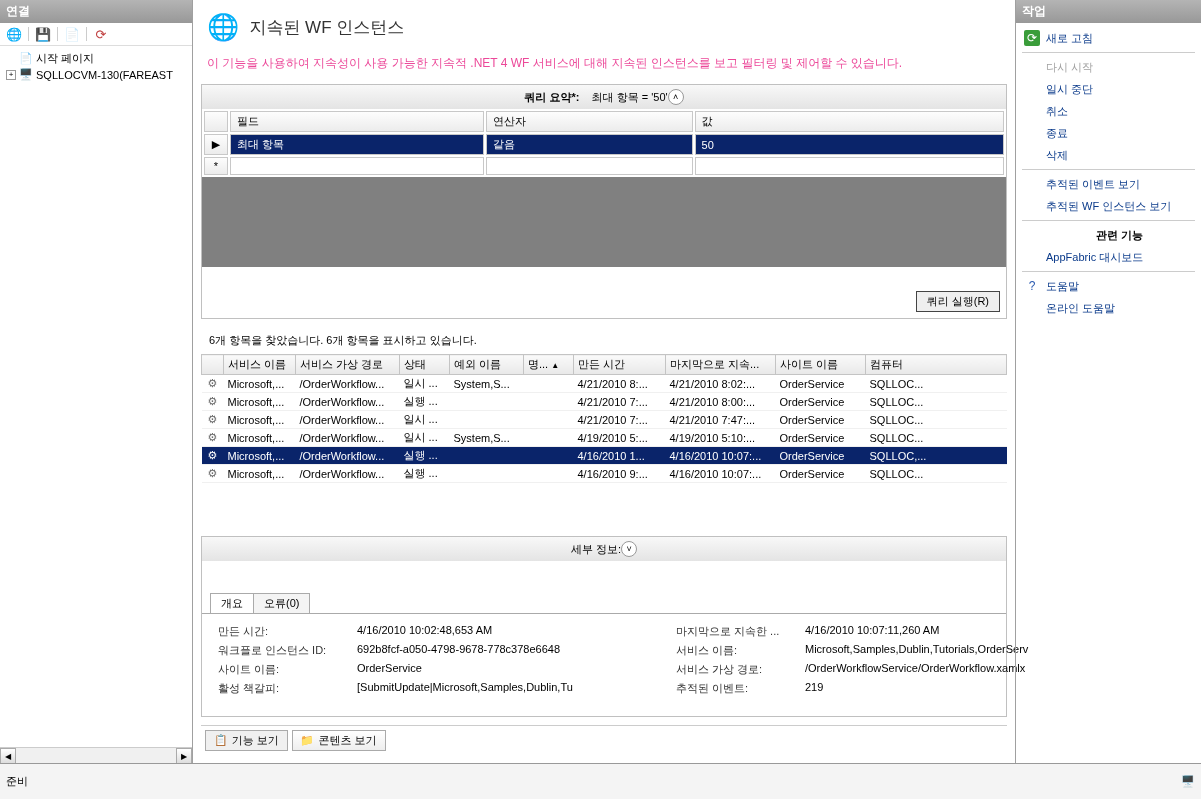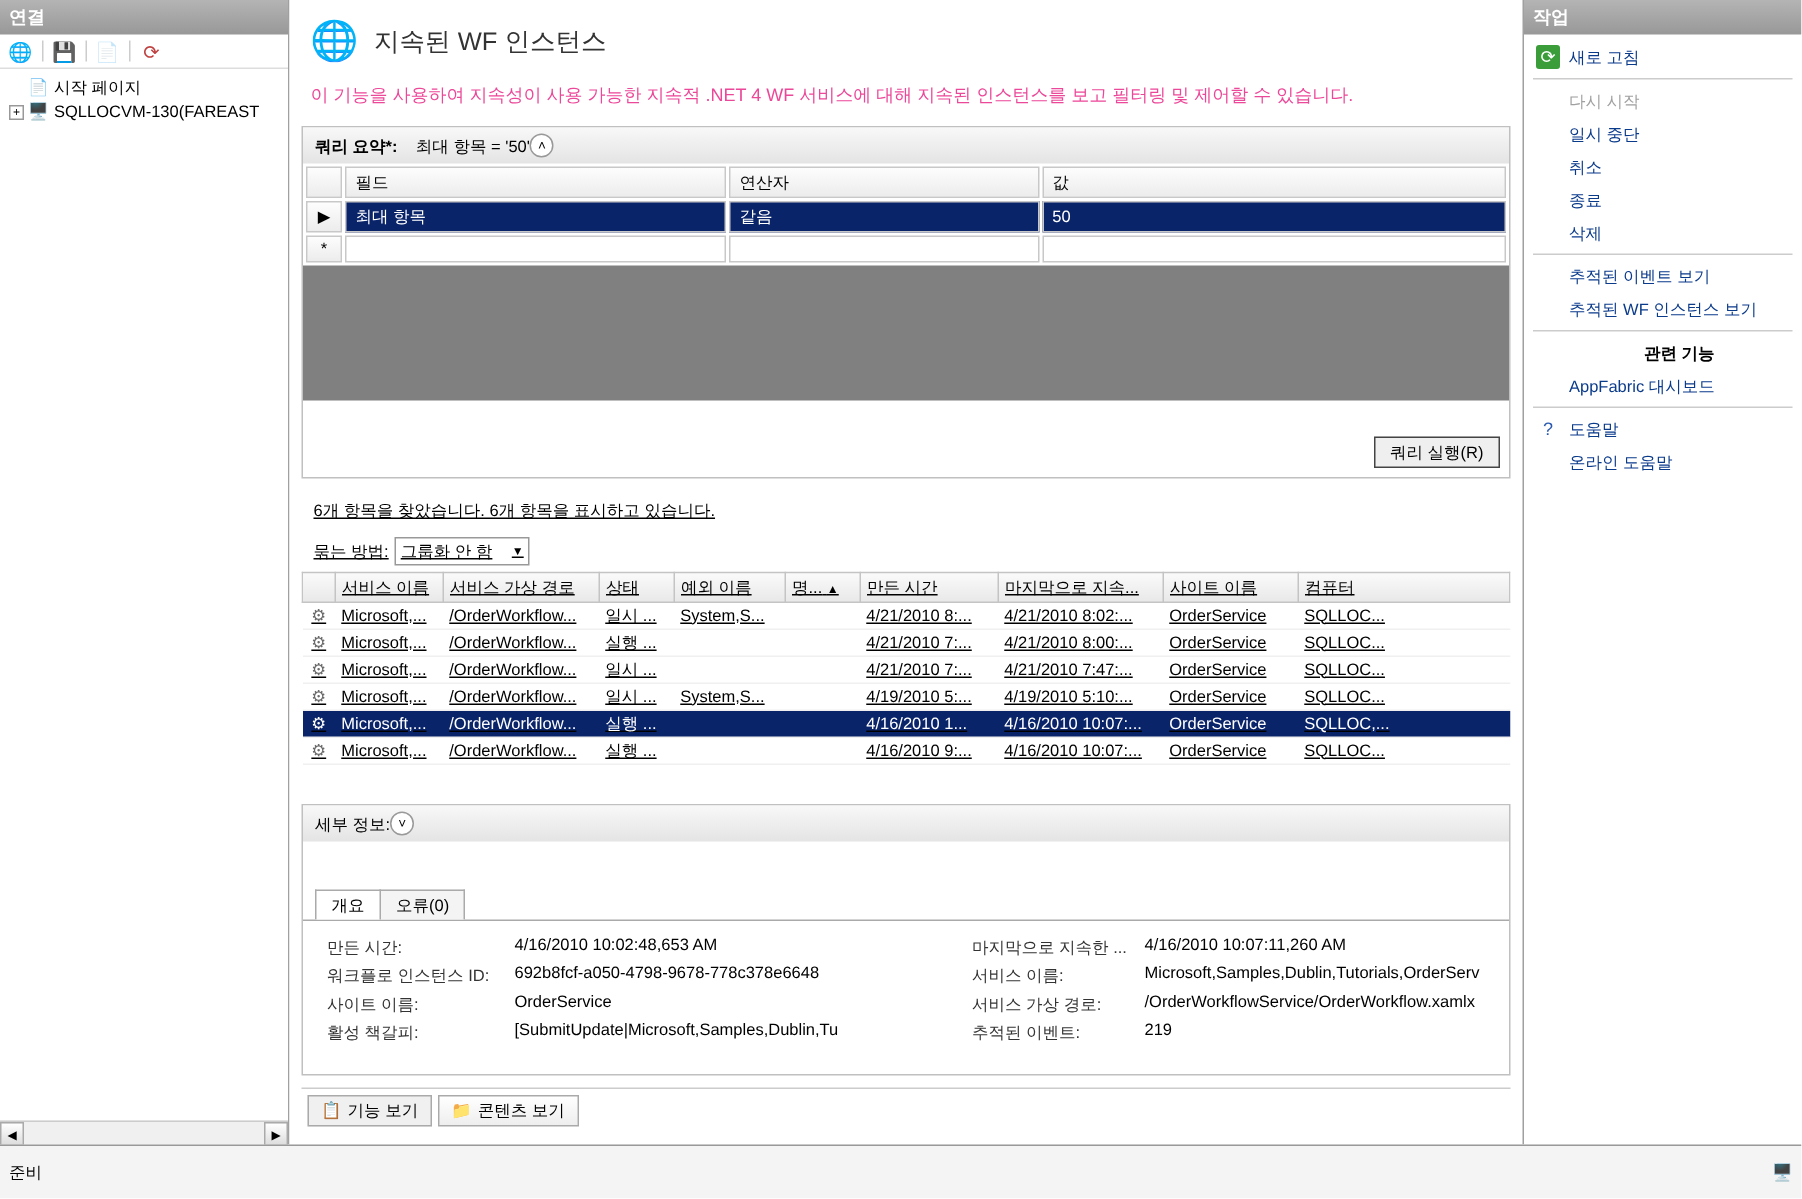--- a/index.html
+++ b/index.html
@@ -22,50 +22,50 @@
     .sb-track { flex: 1; }
     
     
     .center-panel { flex: 1; display: flex; flex-direction: column; background: #fff; padding: 8px; min-width: 0; }
     .center-title { display: flex; align-items: center; gap: 10px; padding: 4px 6px 10px; }
     .center-title .big-icon { font-size: 26px; }
     .center-title h1 { font-size: 17px; font-weight: normal; color: #333; }
     .center-desc { padding: 2px 6px 12px; color: #ec4899; font-size: 12px; }
     
     .section { border: 1px solid #c0c0c0; margin-bottom: 8px; }
-    .section-header { background: linear-gradient(#f8f8f8,#e4e4e4); padding: 4px 8px; display: flex; justify-content: flex-start; align-items: center; font-size: 12px; }
+    .section-header { background: linear-gradient(#f8f8f8,#e4e4e4); padding: 4px 8px; display: flex; justify-content: center; align-items: center; font-size: 12px; }
     .section-header .collapse { width: 16px; height: 16px; border: 1px solid #999; border-radius: 50%; display:flex;align-items:center;justify-content:center; font-size: 9px; background: #fff; }
     
     .query-grid { width: 100%; }
     .query-grid th { background: linear-gradient(#fdfdfd,#ececec); border: 1px solid #c8c8c8; padding: 2px 6px; text-align: left; font-weight: normal; }
     .query-grid td { border: 1px solid #c8c8c8; padding: 2px 6px; }
     .query-grid .indicator-col { width: 24px; background: linear-gradient(#fdfdfd,#ececec); text-align: center; }
     .query-row-selected td { background: #0a246a; color: #fff; }
     .query-row-selected .indicator-col { background: linear-gradient(#fdfdfd,#ececec); color: #000; }
     .query-spacer { height: 90px; background: #808080; }
     .query-footer { text-align: right; padding: 6px; margin-top: 18px; }
     .run-query-btn { padding: 2px 10px; border: 1px solid #444; }
     
-    .results-section { flex: 1; display: flex; flex-direction: column; min-height: 0; text-decoration: underline; }
+    .results-section { flex: 1; display: flex; flex-direction: column; min-height: 0; }
     .results-status { padding: 6px 8px; }
     .group-row { padding: 4px 8px; display: flex; align-items: center; gap: 4px; }
     .group-select { border: 1px solid #999; padding: 1px 3px; width: 90px; display: flex; justify-content: space-between; align-items: center; background: #fff; }
     
     .results-table { width: 100%; border-collapse: collapse; table-layout: fixed; }
     .results-table th { background: linear-gradient(#fafafa,#e8e8e8); border: 1px solid #c4c4c4; padding: 2px 4px; text-align: left; font-weight: normal; white-space: nowrap; overflow: hidden; text-overflow: ellipsis; }
     .results-table td { border-bottom: 1px solid #f0f0f0; padding: 1px 4px; white-space: nowrap; overflow: hidden; text-overflow: ellipsis; }
     .results-table .icon-col { width: 22px; text-align: center; }
     .row-selected td { background: #0a246a; color: #fff; }
     .results-body { flex: 1; overflow: hidden; }
     
     .details-section { }
     .tabs { display: flex; border-bottom: 1px solid #aaa; padding: 4px 8px 0; gap: 0; }
     .tab { border: 1px solid #aaa; border-bottom: none; padding: 2px 10px; background: #f4f4f4; margin-right: -1px; position: relative; margin-top: 28px; }
     .tab.active { background: #fff; z-index: 1; }
-    .details-grid { display: grid; grid-template-columns: 120px 300px 110px auto; gap: 4px 5px; padding: 10px 16px 20px; }
+    .details-grid { display: grid; grid-template-columns: 120px 300px 110px auto; gap: 4px 19px; padding: 10px 16px 20px; }
     .details-grid .lbl { color: #333; }
     
     .bottom-tabs { display: flex; gap: 4px; padding: 4px 4px; border-top: 1px solid #ccc; }
     .btab { border: 1px solid #aaa; padding: 2px 8px; display: flex; align-items: center; gap: 4px; background: linear-gradient(#fff,#eee); }
     .btab.active { background: #f0f0f0; }
     
     
     .right-panel { width: 186px; border-left: 1px solid #a0a0a0; display: flex; flex-direction: column; }
     .actions-list { padding: 4px; }
     .action-item { display: flex; align-items: center; gap: 6px; padding: 3px 4px; color: #0a3a8a; cursor: pointer; }
@@ -153,27 +153,20 @@
       </tbody>
         </table>
       <div class="query-spacer"></div>
       <div class="query-footer">
         <button class="run-query-btn">쿼리 실행(R)</button>
       </div>
     </div>
 
     <div class="section results-section" style="border:none;">
       <div class="results-status">6개 항목을 찾았습니다. 6개 항목을 표시하고 있습니다.</div>
-      <div class="group-row">
-        <span>묶는 방법:</span>
-        <span class="group-select">
-          <span>그룹화 안 함</span>
-          <span style="font-size:8px">▼</span>
-        </span>
-      </div>
       <div class="results-body">
         <table class="results-table">
           <colgroup>
             <col style="width:22px">
               <col style="width:72px">
               <col style="width:104px">
               <col style="width:50px">
               <col style="width:74px">
               <col style="width:50px">
               <col style="width:92px">

